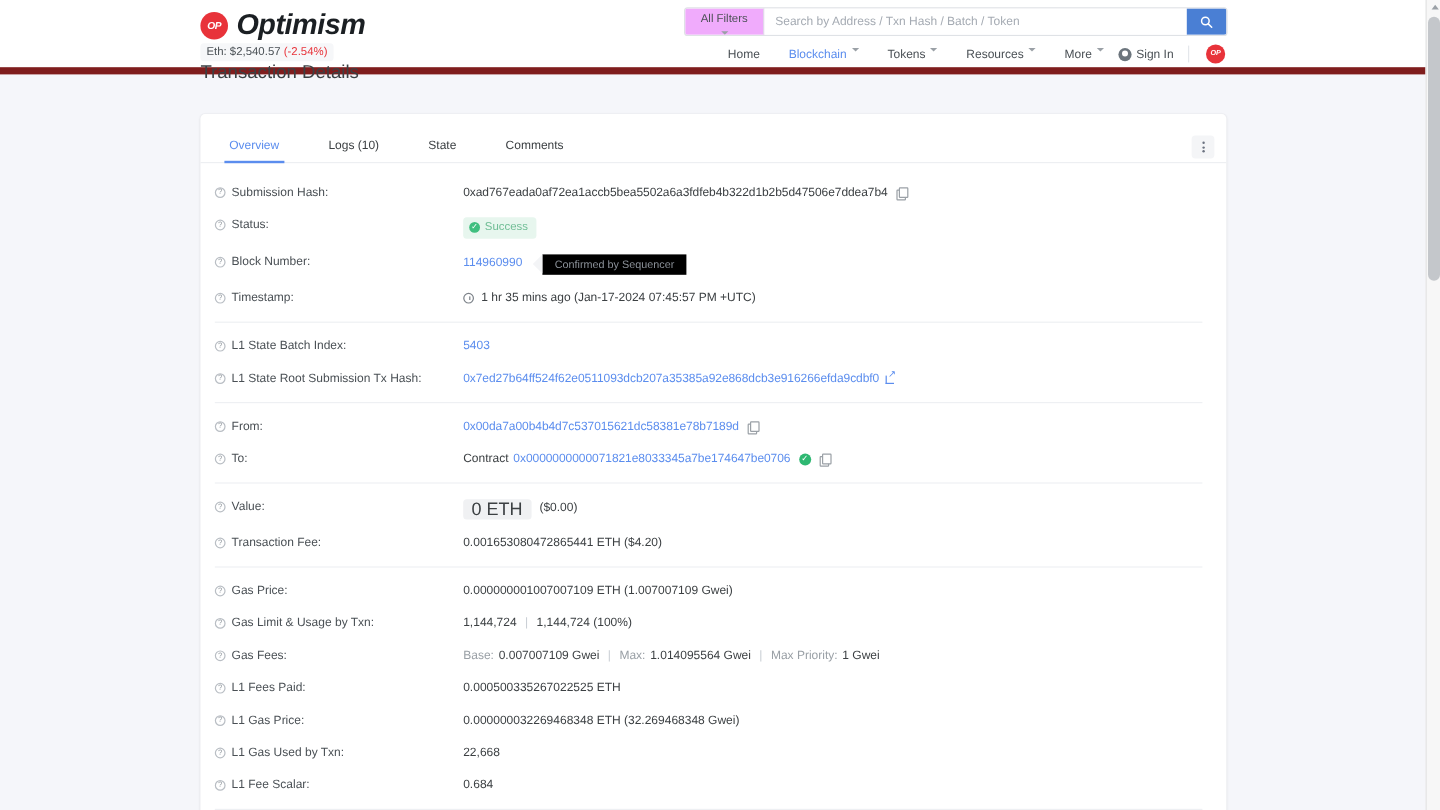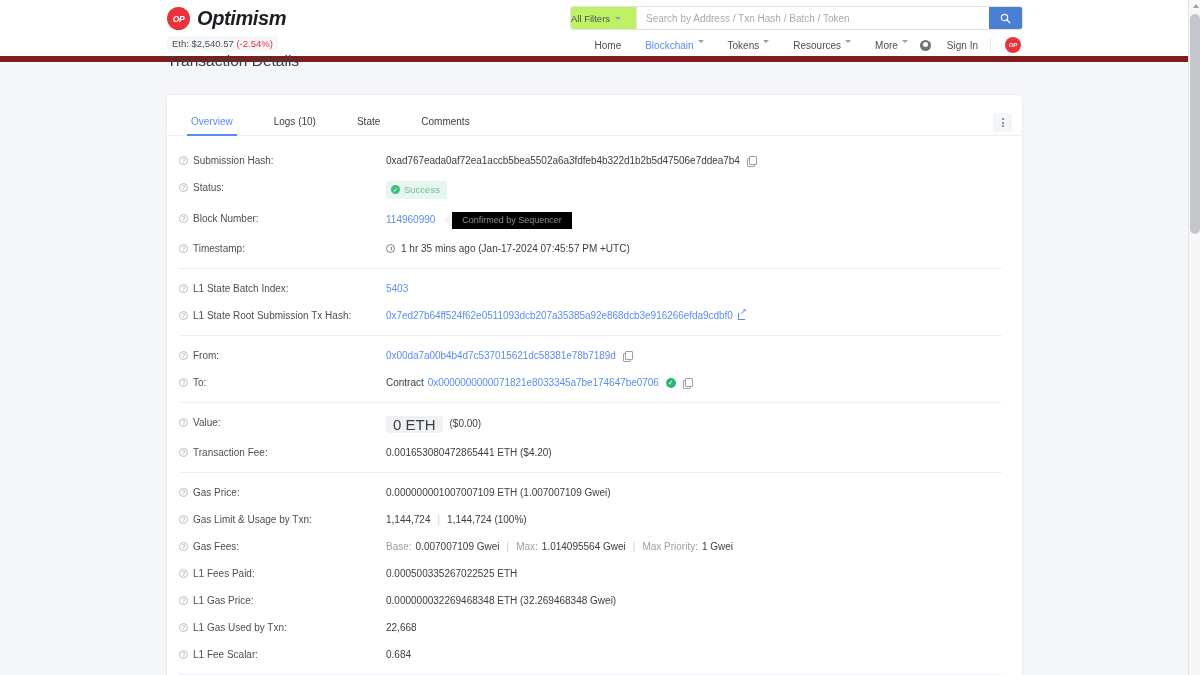--- a/index.html
+++ b/index.html
@@ -20,60 +20,60 @@
   }
   .brand { position:absolute; left:167px; top:7px; display:flex; align-items:center; gap:7px; }
   .brand-mark {
     width:23px; height:23px; border-radius:50%;
     background:#e8333a; color:#fff;
     font-size:8.5px; font-weight:bold; font-style:italic;
     display:flex; align-items:center; justify-content:center;
     letter-spacing:-0.3px;
   }
   .brand-name {
-    font-size:20px; font-weight:bold; font-style:italic;
+    font-size:24px; font-weight:bold; font-style:italic;
     color:#1b1f23; letter-spacing:-0.4px;
   }
   .eth-price {
     position:absolute; left:167px; top:36px;
     background:#f6f7f9; border-radius:3px;
     padding:2px 5px; font-size:9.5px; color:#4a5055; white-space:nowrap;
   }
   .eth-price .chg { color:#e8333a; }
 
   
   .searchbar {
     position:absolute; left:570px; top:6px; width:453px; height:24px;
     display:flex; border:1px solid #dfe2e6; border-radius:3px; overflow:hidden; background:#fff;
   }
   .filters-btn {
-    width:66px; display:flex; align-items:center; justify-content:flex-start; gap:5px;
-    font-size:9.5px; color:#4a5055; background:#bef264;
-    border-right:1px solid #dfe2e6; cursor:pointer; white-space:nowrap;
+    width:66px; display:flex; align-items:center; justify-content:flex-end; gap:5px;
+    font-size:9.5px; color:#4a5055; background:#f0abfc;
+    border-right:1px solid #dfe2e6; cursor:pointer; white-space:nowrap;flex-direction:column;
   }
   .caret { width:0;height:0;border-left:3px solid transparent;border-right:3px solid transparent;border-top:3.5px solid #9aa0a6; display:inline-block; }
   .search-input {
     flex:1; border:none; outline:none; padding:0 9px;
     font-size:10px; color:#3c4043; font-family:"Liberation Sans", sans-serif; background:#fff;
   }
   .search-input::placeholder { color:#a5abb3; }
   .search-go {
     width:33px; background:#4a7fd4; display:flex; align-items:center; justify-content:center; cursor:pointer;
   }
   .search-go svg { width:11px; height:11px; }
 
   
   .nav { position:absolute; right:167px; top:37px; display:flex; align-items:center; gap:0; }
   .nav-item {
     font-size:10px; color:#4a5055; padding:0 12px; cursor:pointer; white-space:nowrap;
     display:flex; align-items:flex-start; gap:4px;
   }
   .nav-item.active { color:#5b8dee; }
   .nav-sep { width:1px; height:14px; background:#e4e7eb; margin:0 8px; }
-  .signin { display:flex; align-items:center; gap:16px; font-size:10px; color:#4a5055; cursor:pointer; padding-right:4px;}
+  .signin { display:flex; align-items:center; gap:4px; font-size:10px; color:#4a5055; cursor:pointer; padding-right:4px;}
   .signin-ic { width:11px;height:11px;border-radius:50%;background:#6c757d; position:relative; flex:none;}
   .signin-ic::after{content:"";position:absolute;left:3px;top:2.2px;width:5px;height:5px;border-radius:50%;background:#fff;}
   .avatar {
     width:16px;height:16px;border-radius:50%;background:#e8333a;color:#fff;
     font-size:6px;font-weight:bold;font-style:italic;
     display:flex;align-items:center;justify-content:center; cursor:pointer; margin-left:6px;
   }
 
   
   .page-title {

